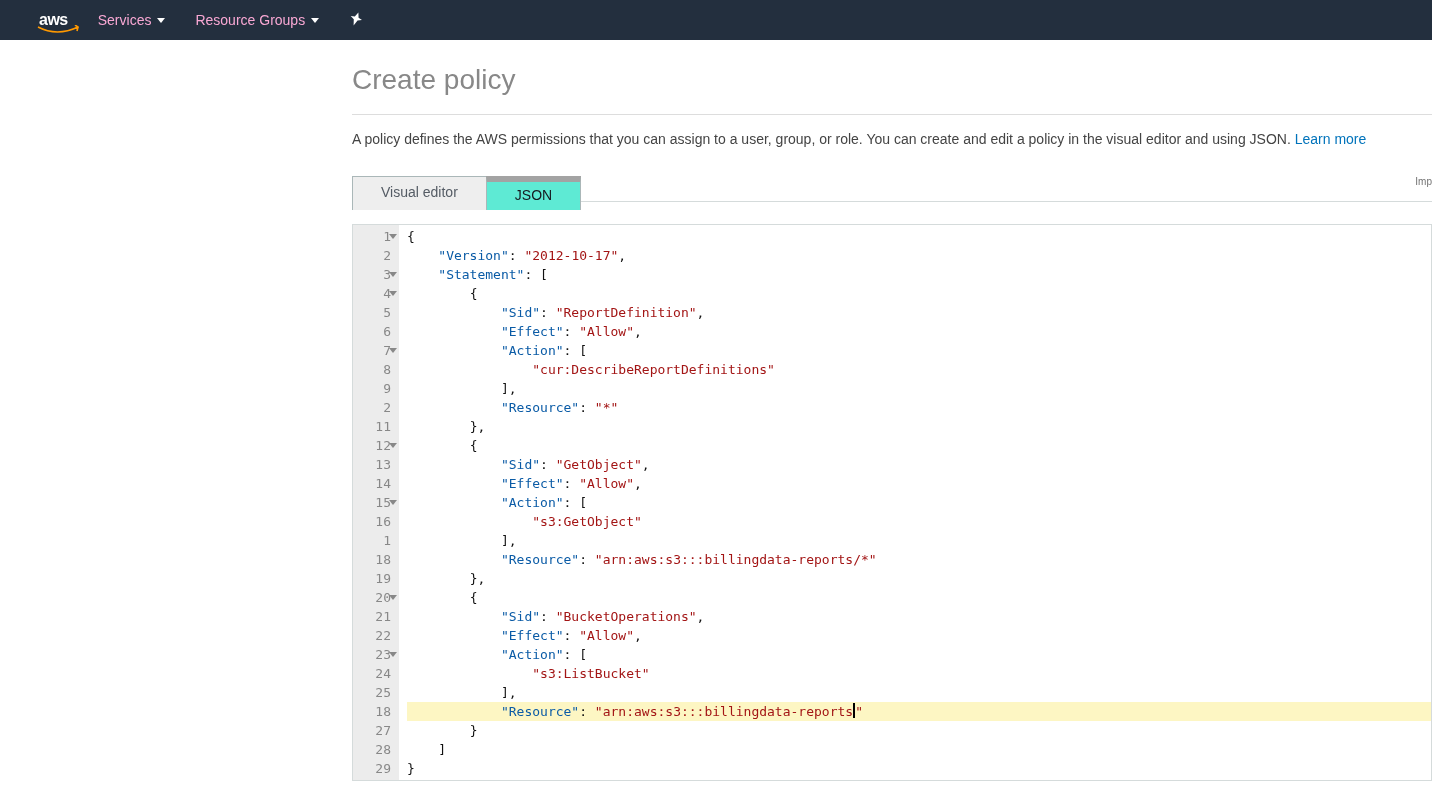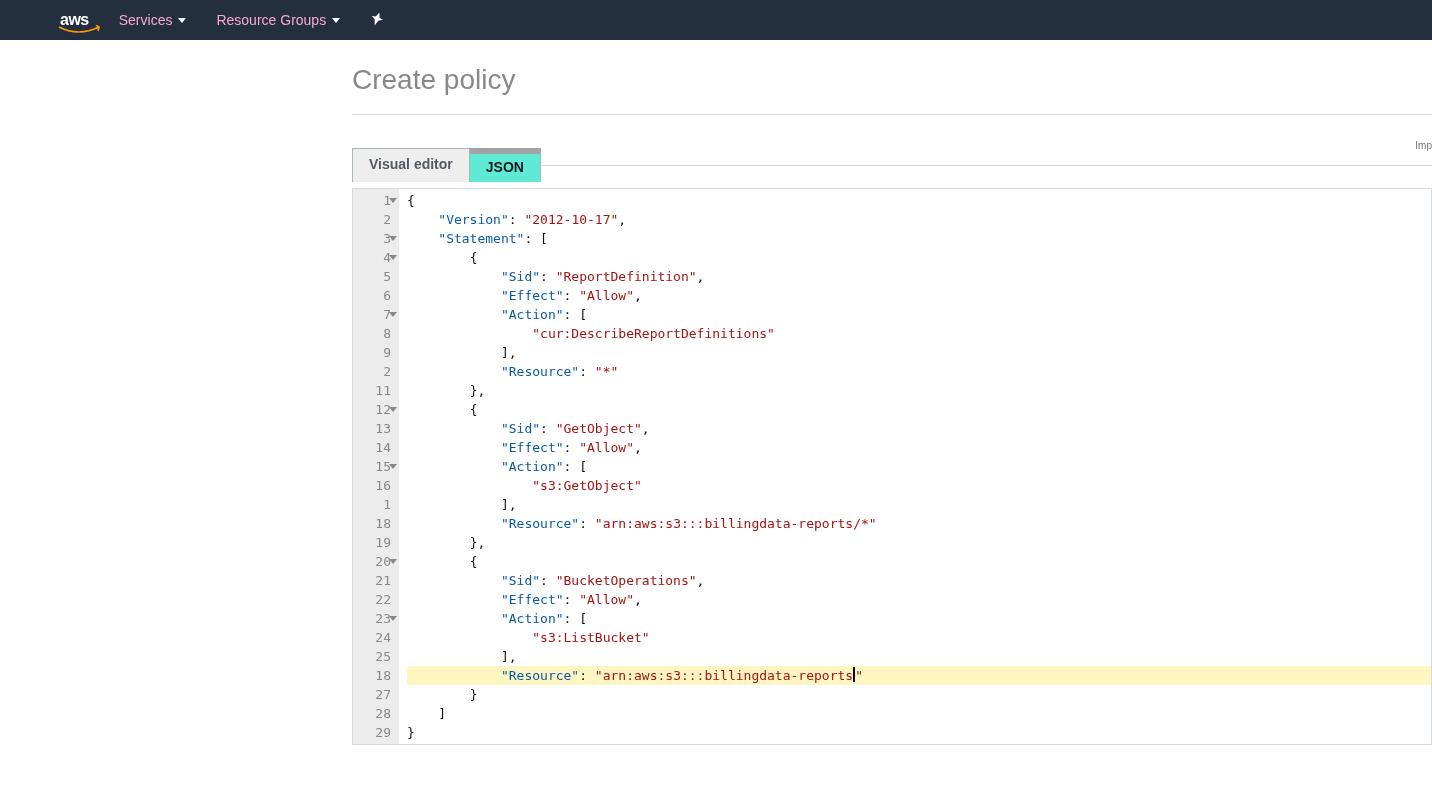--- a/index.html
+++ b/index.html
@@ -1,36 +1,36 @@
 <!DOCTYPE html>
 <html><head>
 <meta charset="utf-8">
 <style>
   * { box-sizing: border-box; margin: 0; padding: 0; }
   body { font-family: "Amazon Ember", "Helvetica Neue", Arial, sans-serif; background: #fff; color: #16191f; width: 1432px; }
 
   
-  .topnav { background: #232f3e; height: 40px; display: flex; align-items: center; padding: 0 20px 0 60px; gap: 30px; }
+  .topnav { background: #232f3e; height: 40px; display: flex; align-items: center; padding: 0 20px 0 39px; gap: 30px; }
   .aws-logo { color: #fff; font-weight: 700; font-size: 16px; letter-spacing: -0.5px; position: relative; }
   .aws-logo .swoosh { position: absolute; left: -2px; bottom: -6px; width: 42px; height: 10px; }
   .nav-item { color: #f9a8d4; font-size: 14px; display: flex; align-items: center; gap: 6px; cursor: pointer; }
   .chevron { width: 0; height: 0; border-left: 4px solid transparent; border-right: 4px solid transparent; border-top: 5px solid #fff; display: inline-block; }
   .pin-icon { color: #fff; font-size: 15px; cursor: pointer; }
 
   
   .content { padding: 10px 0 0 352px; }
   .page-title { font-size: 28px; font-weight: 400; color: #888; margin: 14px 2px 18px 0; }
   .hr { border: none; border-top: 1px solid #ddd; margin-bottom: 16px; }
   .desc { font-size: 14px; color: #444; margin-bottom: 20px; }
   .desc a { color: #0073bb; text-decoration: none; cursor: pointer; }
 
   
   .tabrow { display: flex; align-items: flex-end; justify-content: space-between; border-bottom: 1px solid #d5dbdb; margin-bottom: 0; }
   .tabs { display: flex; }
-  .tab { padding: 7px 16px; font-size: 14px; font-weight: 700; border: 1px solid #aab7b8; border-bottom: none; background: #eee; color: #545b64; cursor: pointer; position: relative; top: 17px; }
+  .tab { padding: 7px 28px; font-size: 14px; font-weight: 400; border: 1px solid #aab7b8; border-bottom: none; background: #eee; color: #545b64; cursor: pointer; position: relative; top: 9px; }
   .tab.active { background: #5eead4; border-top: 6px solid #a3a3a3; color: #16191f; padding-top: 5px; }
   .tab + .tab { margin-left: -1px; }
   .import-link { color: #737373; font-size: 10px; margin-bottom: 14px; cursor: pointer; }
 
   
   .editor-wrap { border: 1px solid #d5dbdb; margin-top: 22px; }
   .editor { display: flex; font-family: "Monaco", "Menlo", "Consolas", monospace; font-size: 13px; line-height: 19px; }
   .gutter { background: #ececec; color: #888; text-align: right; padding: 2px 8px 2px 10px; user-select: none; min-width: 46px; }
   .gutter .ln { height: 19px; position: relative; }
   .gutter .fold::after { content: ""; position: absolute; right: -6px; top: 7px; width: 0; height: 0; border-left: 4px solid transparent; border-right: 4px solid transparent; border-top: 5px solid #888; }
@@ -63,20 +63,23 @@
   <div class="pin-icon">
     <svg width="14" height="14" viewBox="0 0 14 14">
         <path d="M7 0 L9 5 L13 6 L9 8 L7 14 L5 8 L1 6 L5 5 Z" fill="#fff" transform="rotate(20 7 7)"></path>
       </svg>
   </div>
 </div>
 
 <div class="content">
   <div class="page-title">Create policy</div>
   <hr class="hr">
+  <div class="desc">
+    <span>A policy defines the AWS permissions that you can assign to a user, group, or role. You can create and edit a policy in the visual editor and using JSON. </span><a>Learn more</a>
+  </div>
 
   <div class="tabrow">
     <div class="tabs">
       <div class="tab">Visual editor</div>
       <div class="tab active">JSON</div>
     </div>
     <div class="import-link">Imp</div>
   </div>
 
   <div class="editor-wrap">

